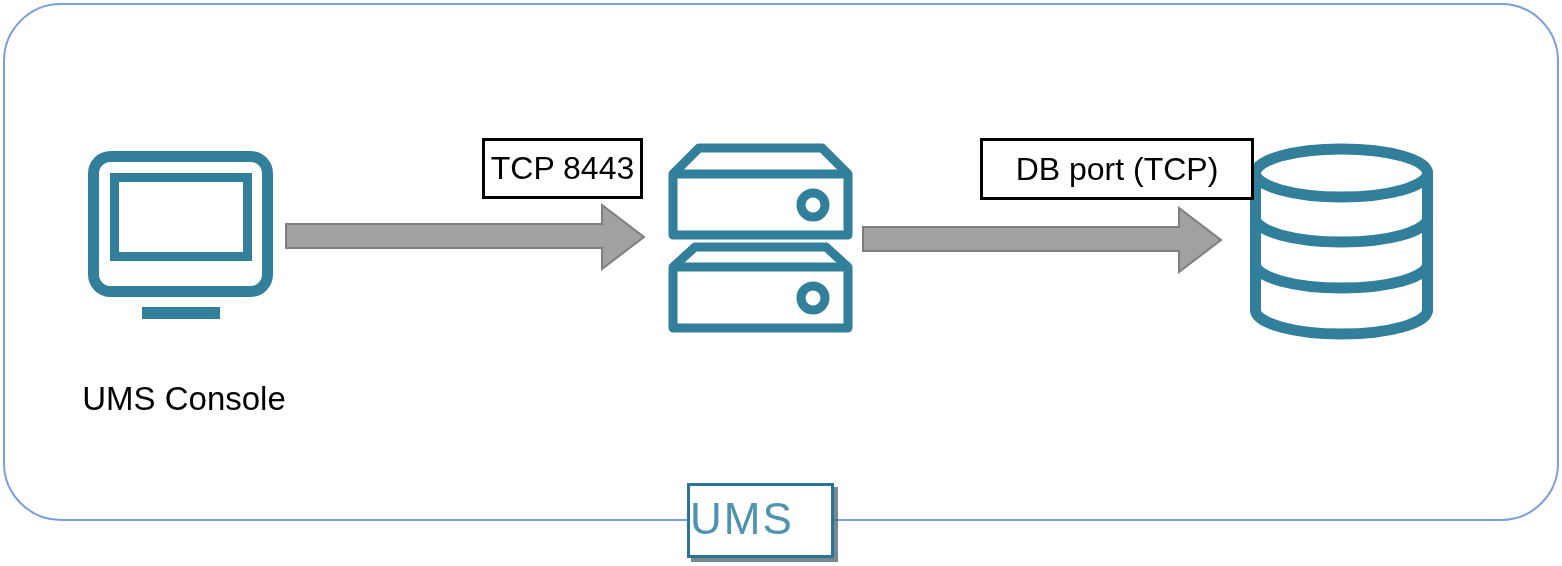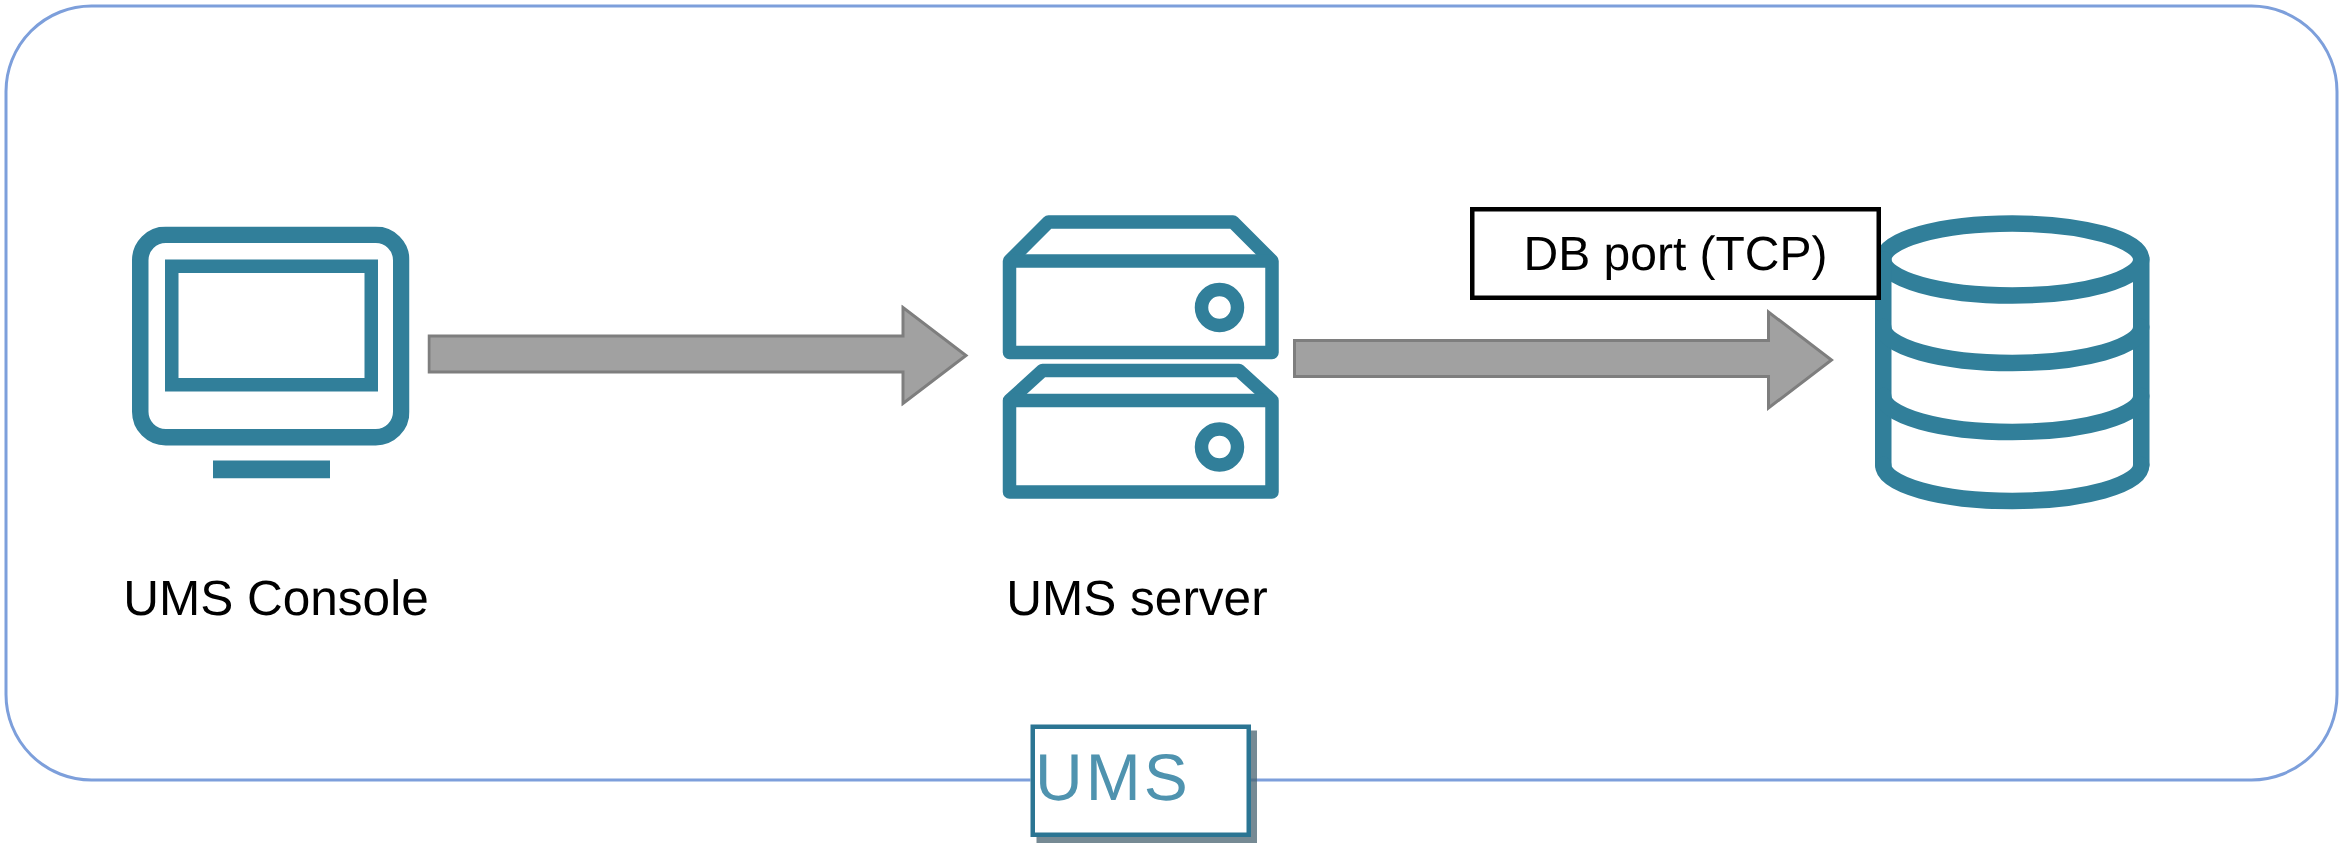--- a/index.html
+++ b/index.html
@@ -100,36 +100,36 @@
     </div>
   </div>
   <div class="node-label" style="left:184px; top:379px;">UMS Console</div>
 
   <div class="arrow" style="left:285px; top:203px;">
     <svg width="361" height="68" viewBox="0 0 361 68">
       <polygon points="1,21 317,21 317,2 359,34 317,66 317,45 1,45" fill="#a1a1a1" stroke="#7e7e7e" stroke-width="2"></polygon>
     </svg>
   </div>
 
+  <div class="port-label" style="left:482px; top:138px; width:161px; height:61px;">TCP 8443</div>
 
   <div class="node" style="left:668px; top:143px;">
     <div class="node-icon">
       <svg width="185" height="190" viewBox="0 0 185 190">
         <g fill="none" stroke="#317f9a" stroke-width="9" stroke-linejoin="round">
           <path d="M 5,92 L 5,31 L 31,5 L 154,5 L 180,31 L 180,92 Z"></path>
           <path d="M 5,31 L 180,31"></path>
           <circle cx="145" cy="62" r="12"></circle>
           <path d="M 5,185 L 5,124 L 27,104 L 158,104 L 180,124 L 180,185 Z"></path>
           <path d="M 5,124 L 180,124"></path>
           <circle cx="145" cy="155" r="12"></circle>
         </g>
       </svg>
     </div>
   </div>
-  <div class="node-label" style="left:758px; top:379px;">UMS server</div>
 
   <div class="arrow" style="left:862px; top:206px;">
     <svg width="361" height="68" viewBox="0 0 361 68">
       <polygon points="1,21 317,21 317,2 359,34 317,66 317,45 1,45" fill="#a1a1a1" stroke="#7e7e7e" stroke-width="2"></polygon>
     </svg>
   </div>
 
   <div class="port-label" style="left:980px; top:138px; width:274px; height:62px;">DB port (TCP)</div>
 
   <div class="node" style="left:1248px; top:143px;">

